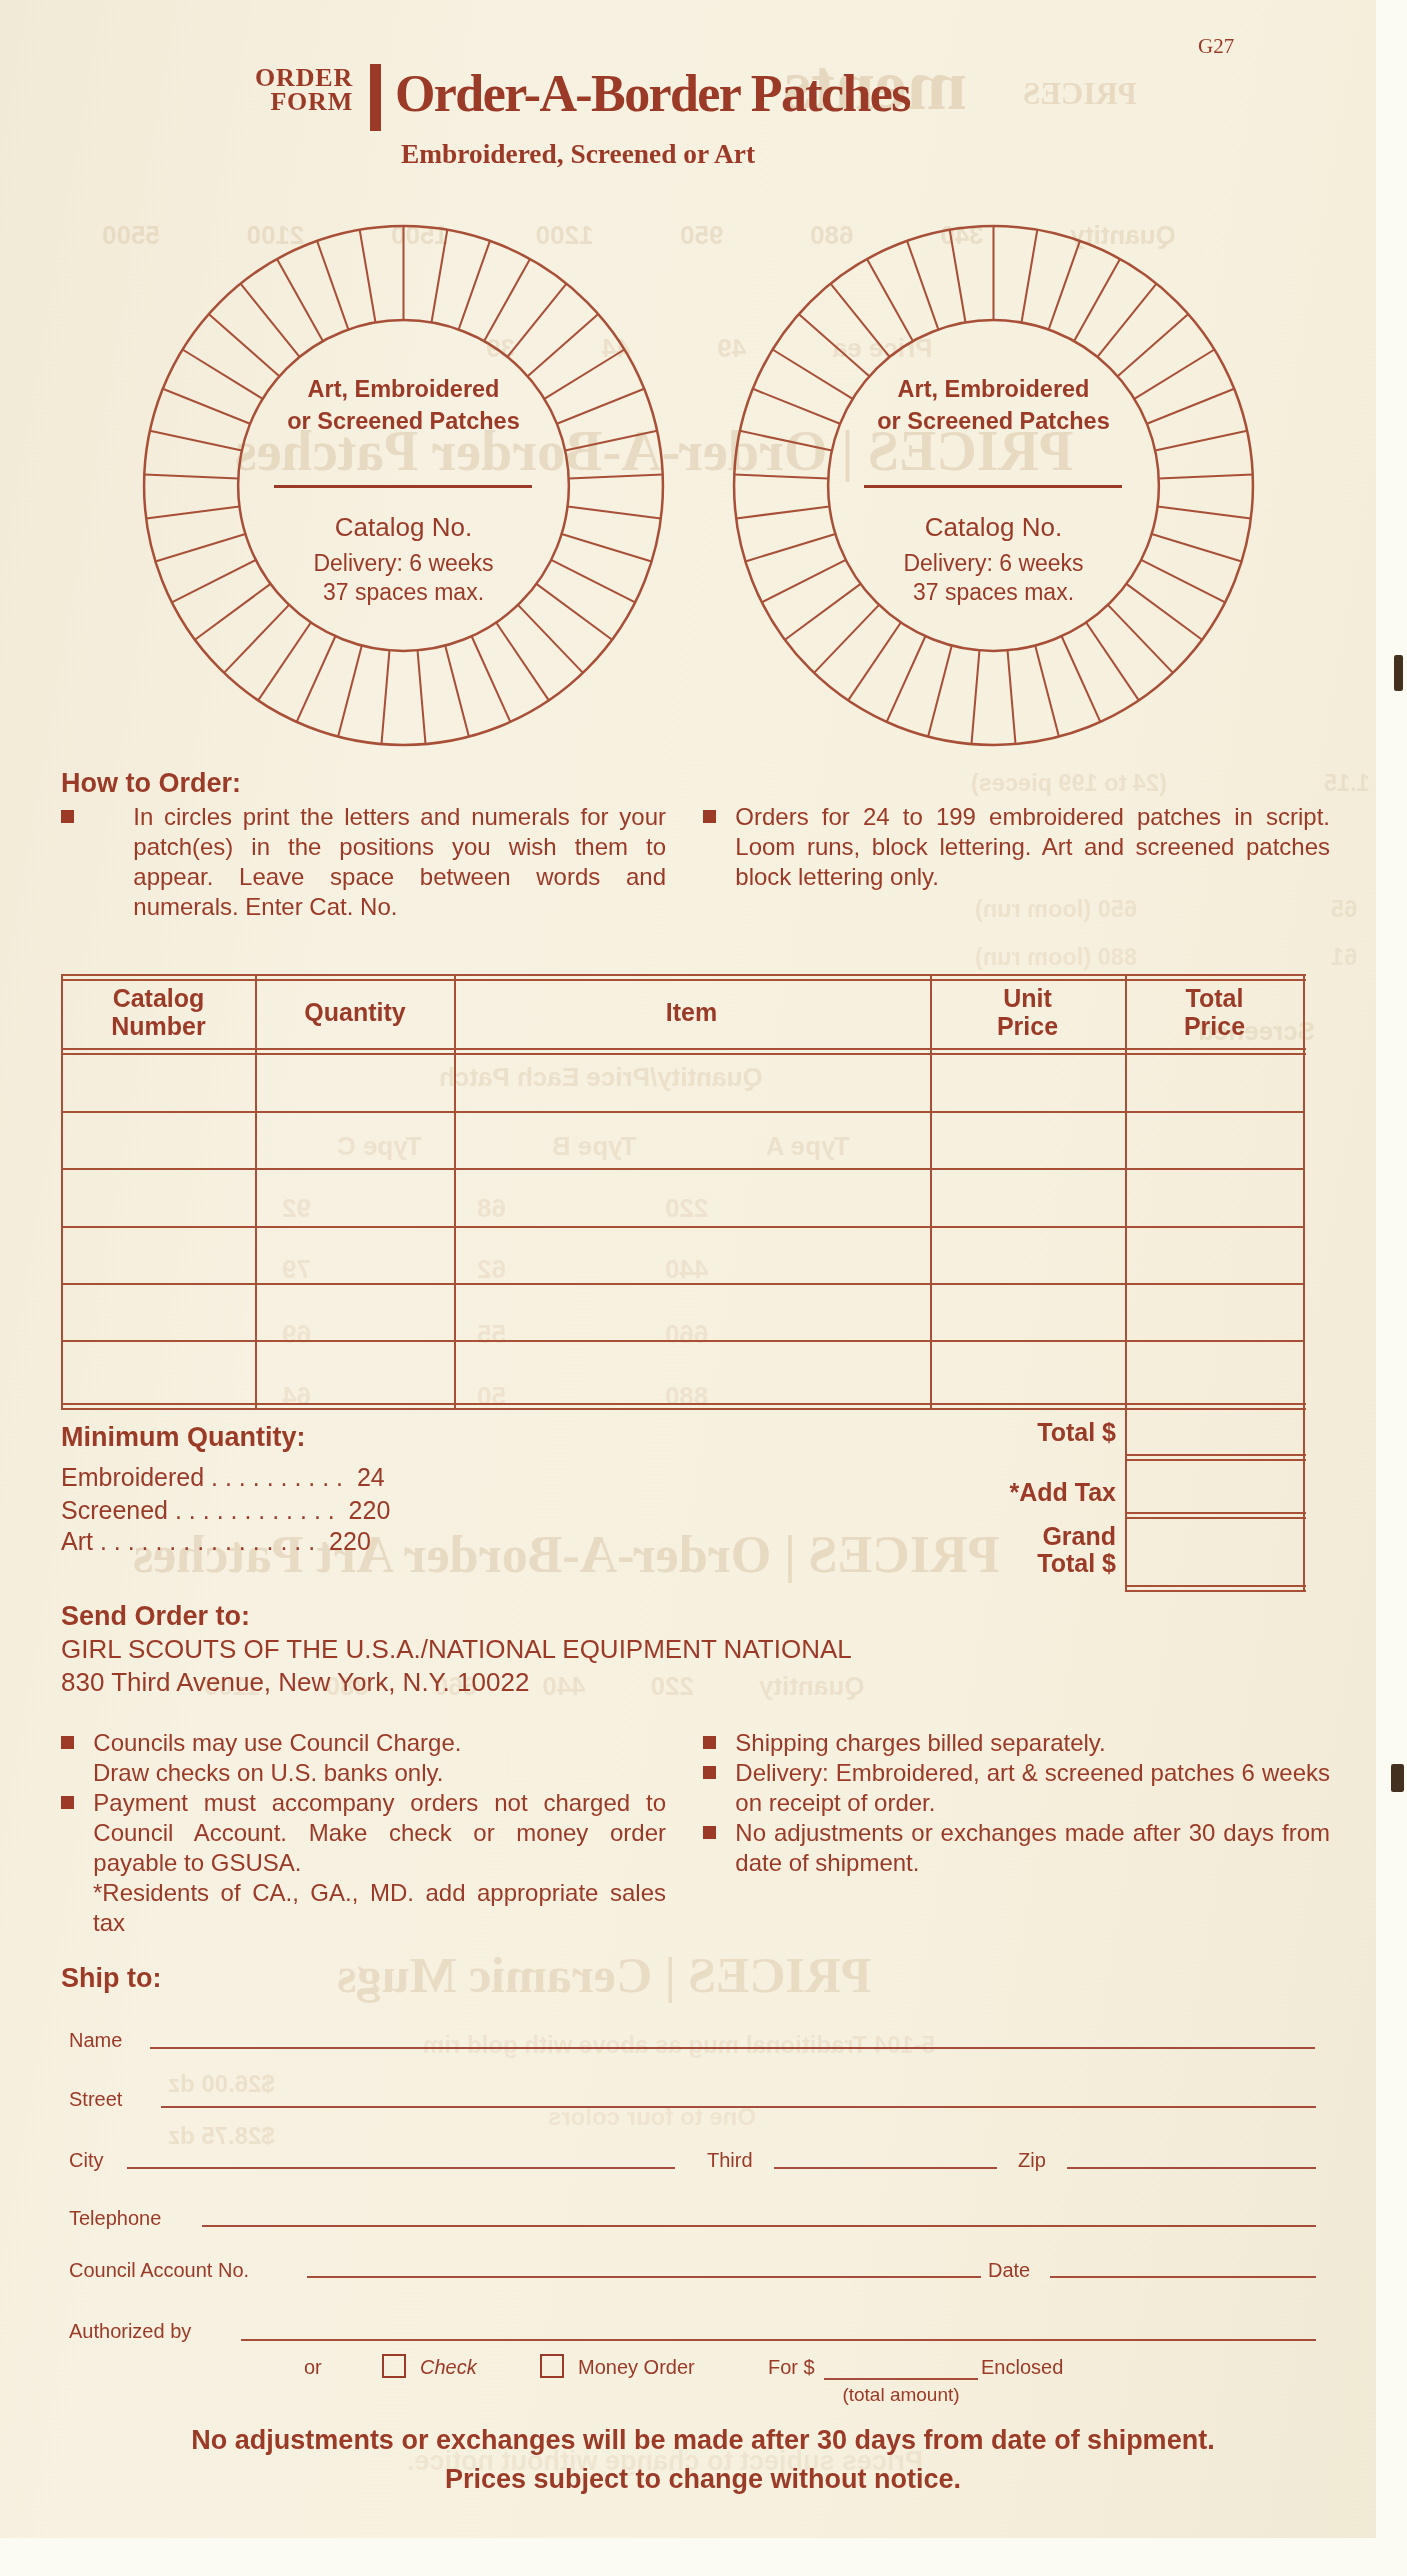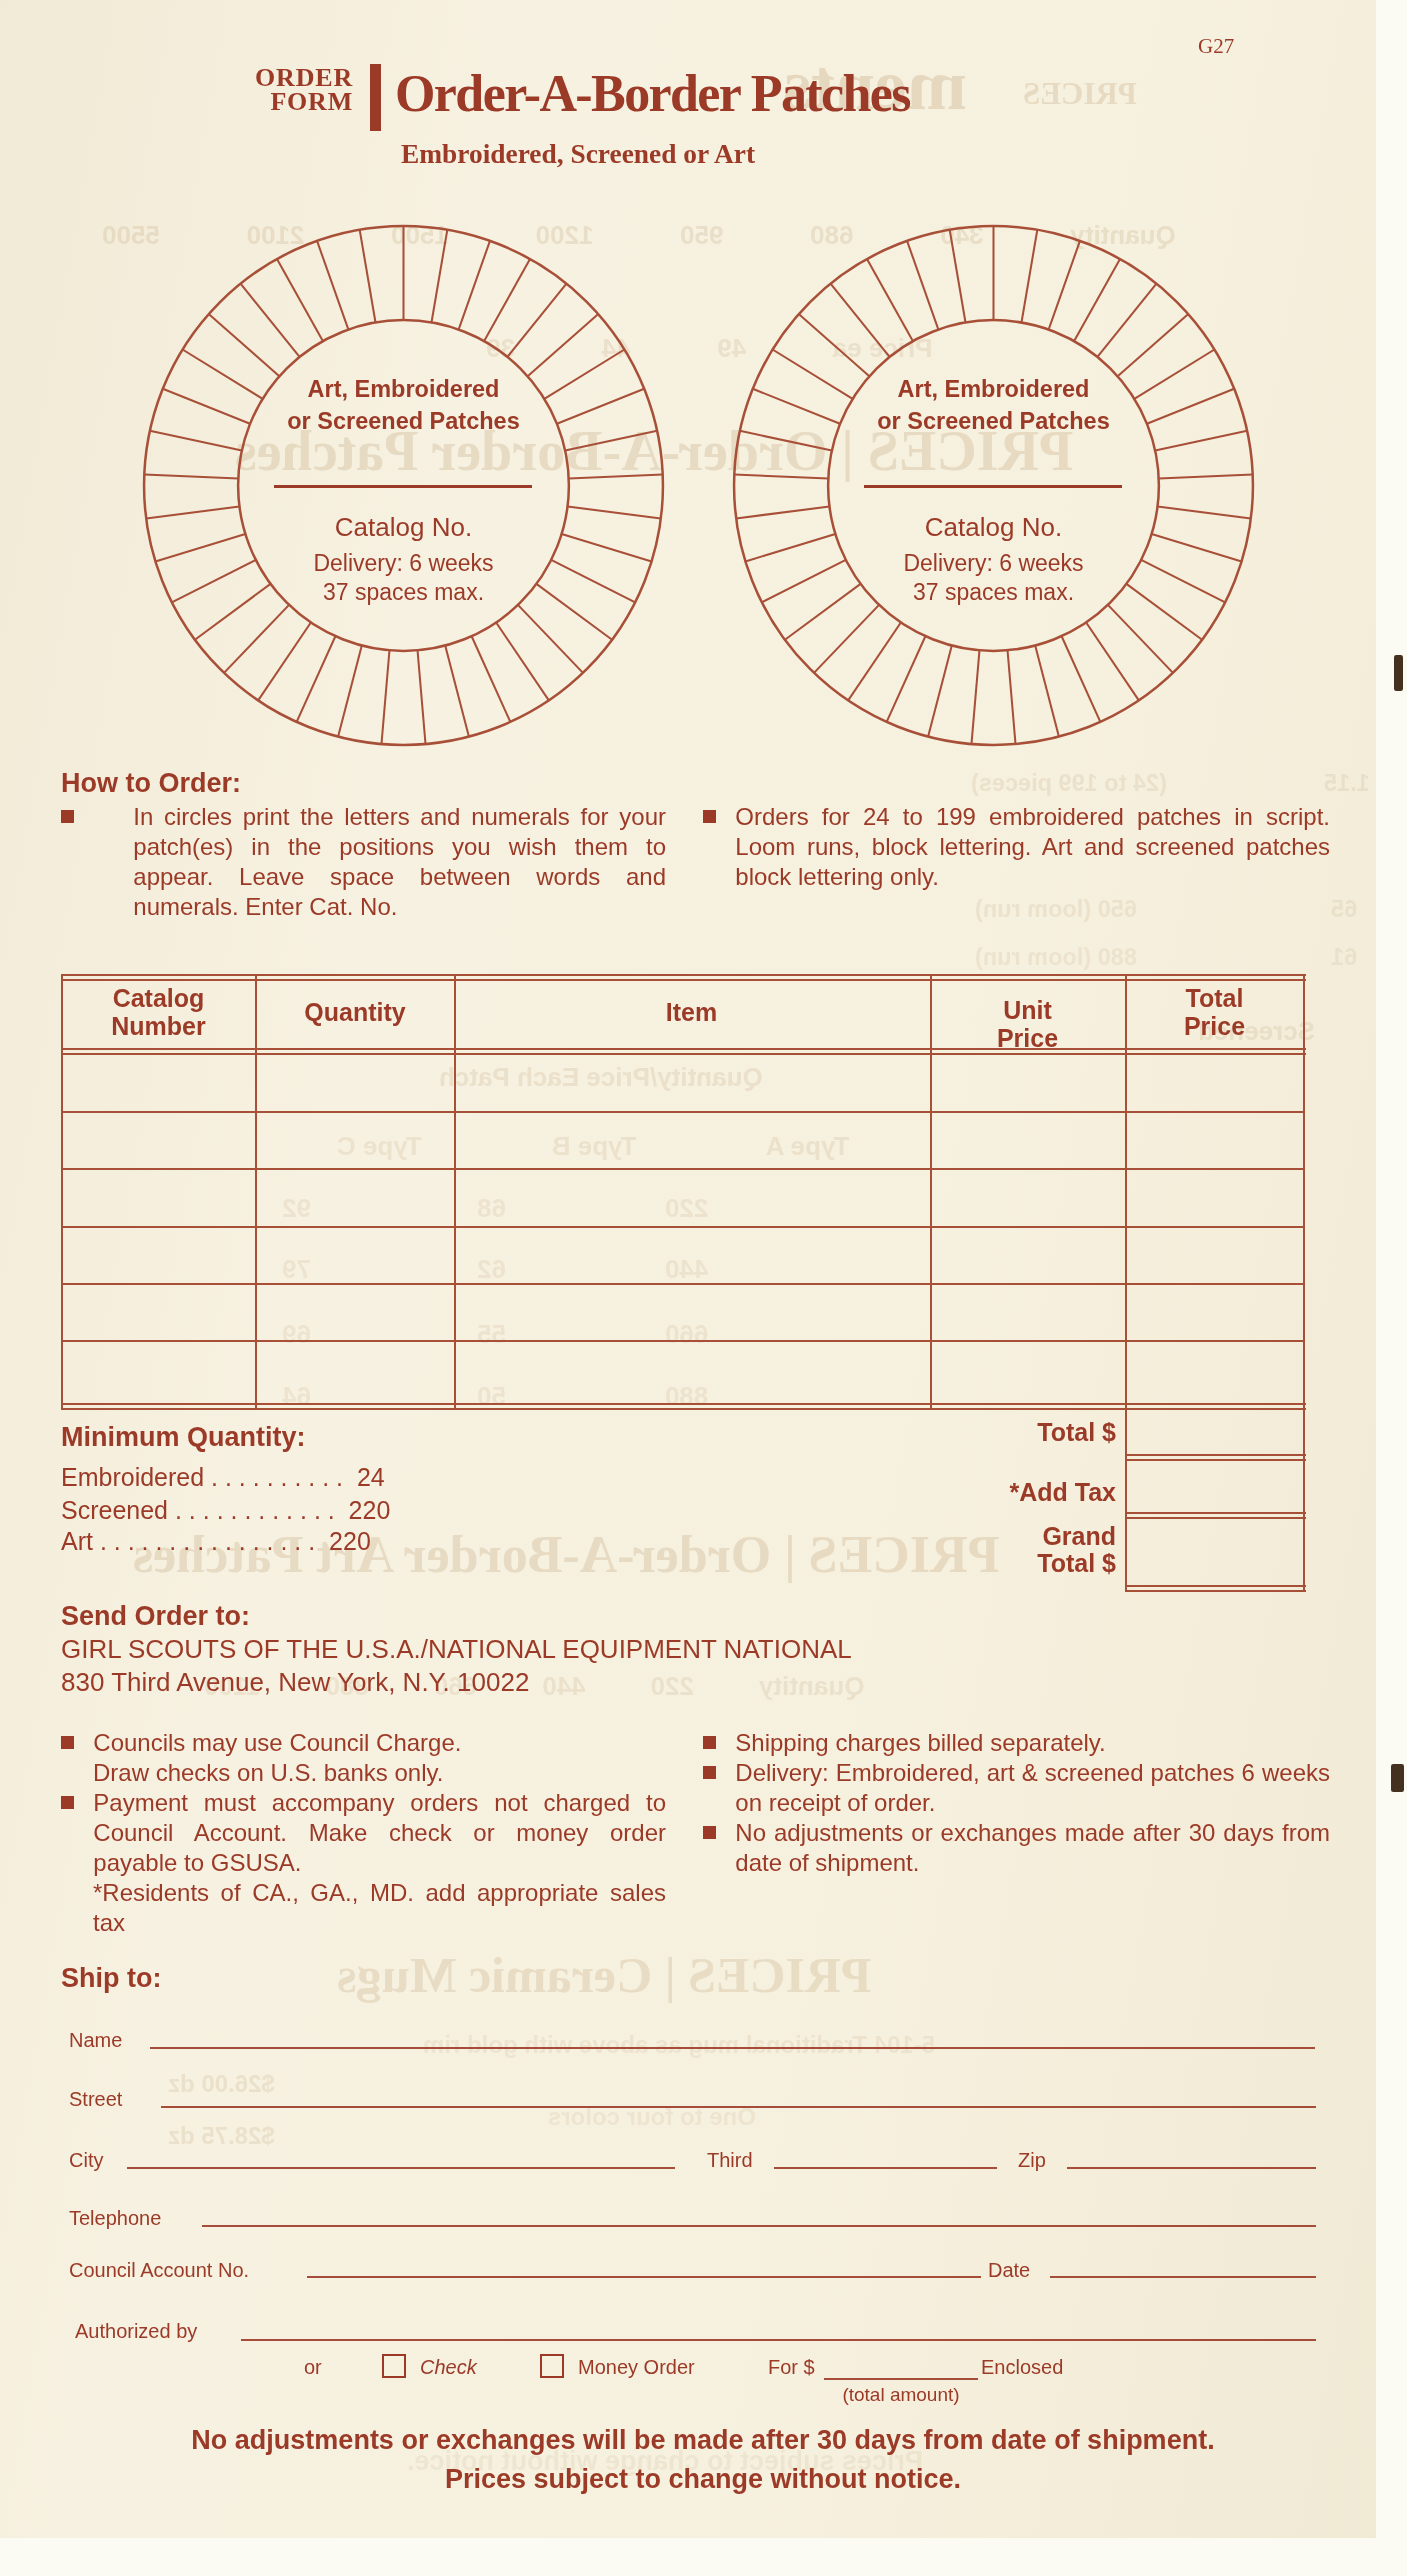--- a/index.html
+++ b/index.html
@@ -225,21 +225,21 @@
   <div class="vln" style="left:1125px;top:976px;height:616px;"></div>
   <div class="vln" style="left:1303px;top:976px;height:616px;"></div>
   <div class="dbl" style="left:1125px;top:1454px;width:181px;"></div>
   <div class="dbl" style="left:1125px;top:1512px;width:181px;"></div>
   <div class="dbl" style="left:1125px;top:1585px;width:181px;"></div>
 
   <div class="thead" style="left:63px;top:984px;width:191px;">Catalog
 Number</div>
   <div class="thead" style="left:255px;top:998px;width:200px;">Quantity</div>
   <div class="thead" style="left:454px;top:998px;width:475px;">Item</div>
-  <div class="thead" style="left:930px;top:984px;width:195px;margin-top:12px;">Unit
+  <div class="thead" style="left:930px;top:984px;width:195px;">Unit
 Price</div>
   <div class="thead" style="left:1125px;top:984px;width:179px;">Total
 Price</div>
 
   <div class="tot-label" style="left:901px;top:1419px;">Total $</div>
   <div class="tot-label" style="left:901px;top:1479px;">*Add Tax</div>
   <div class="tot-label" style="left:901px;top:1523px;">Grand
 Total $</div>
 
   <div class="h-bold" style="left:61px;top:1422px;">Minimum Quantity:</div>
@@ -299,21 +299,21 @@
   <div class="uline" style="left:1067px;top:2167px;width:249px;"></div>
 
   <div class="flabel" style="left:69px;top:2207px;">Telephone</div>
   <div class="uline" style="left:202px;top:2225px;width:1114px;"></div>
 
   <div class="flabel" style="left:69px;top:2259px;">Council Account No.</div>
   <div class="uline" style="left:307px;top:2276px;width:674px;"></div>
   <div class="flabel" style="left:988px;top:2259px;">Date</div>
   <div class="uline" style="left:1050px;top:2276px;width:266px;"></div>
 
-  <div class="flabel" style="left:75px;top:2320px;">Authorized by</div>
+  <div class="flabel" style="left:69px;top:2320px;">Authorized by</div>
   <div class="uline" style="left:241px;top:2339px;width:1075px;"></div>
 
   <div class="flabel" style="left:304px;top:2356px;">or</div>
   <div class="cbx" style="left:382px;top:2354px;"></div>
   <div class="flabel" style="left:420px;top:2356px;font-style:italic;">Check</div>
   <div class="cbx" style="left:540px;top:2354px;"></div>
   <div class="flabel" style="left:578px;top:2356px;">Money Order</div>
   <div class="flabel" style="left:768px;top:2356px;">For $</div>
   <div class="uline" style="left:824px;top:2378px;width:154px;"></div>
   <div class="flabel" style="left:981px;top:2356px;">Enclosed</div>

